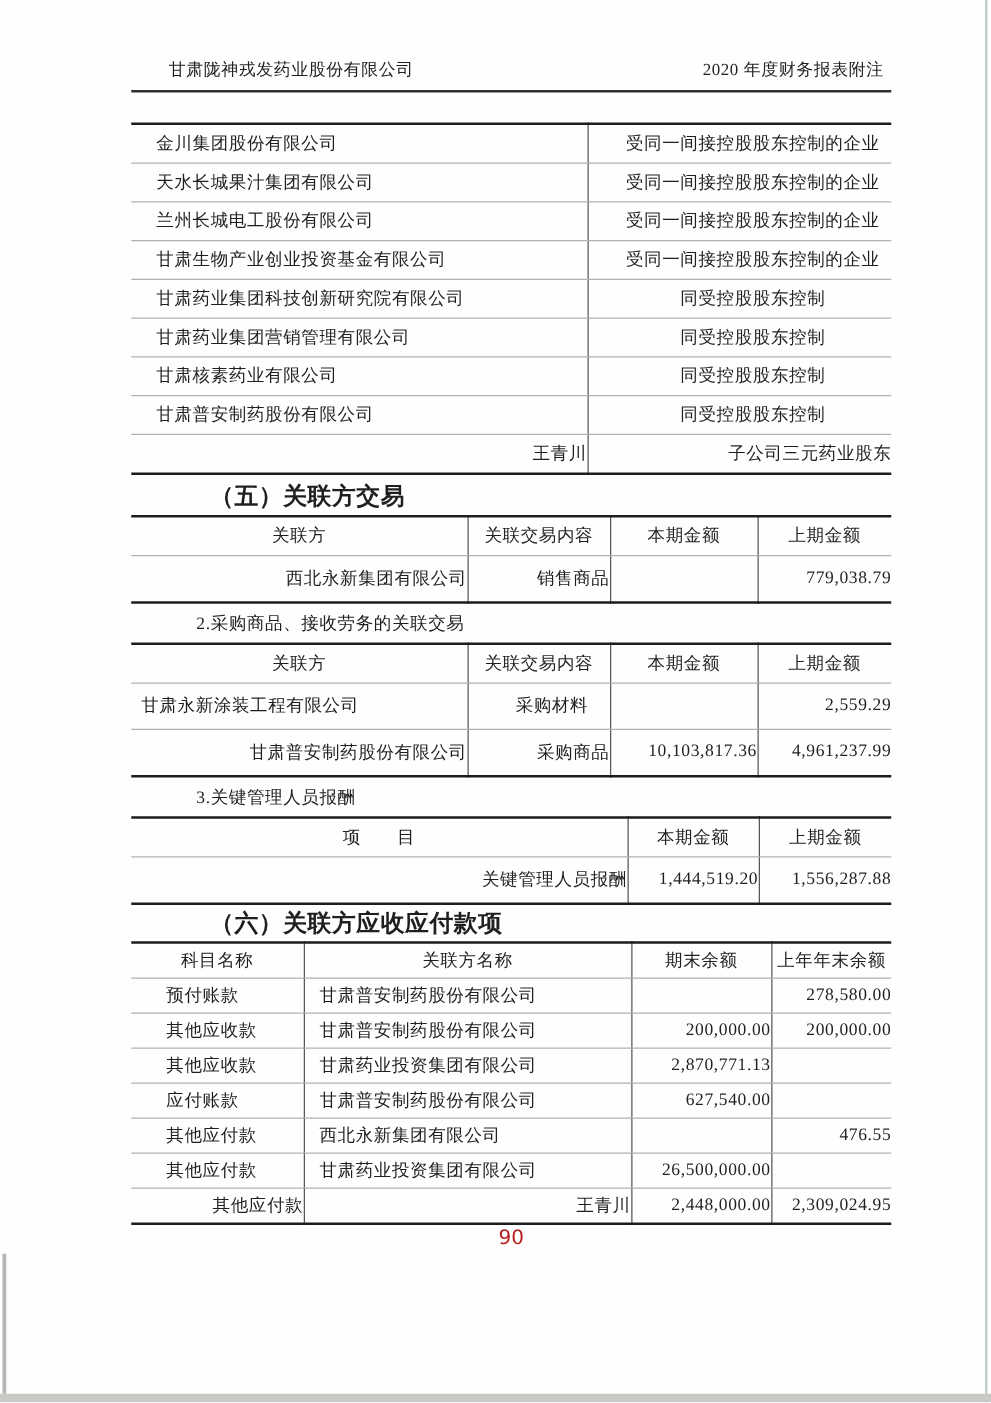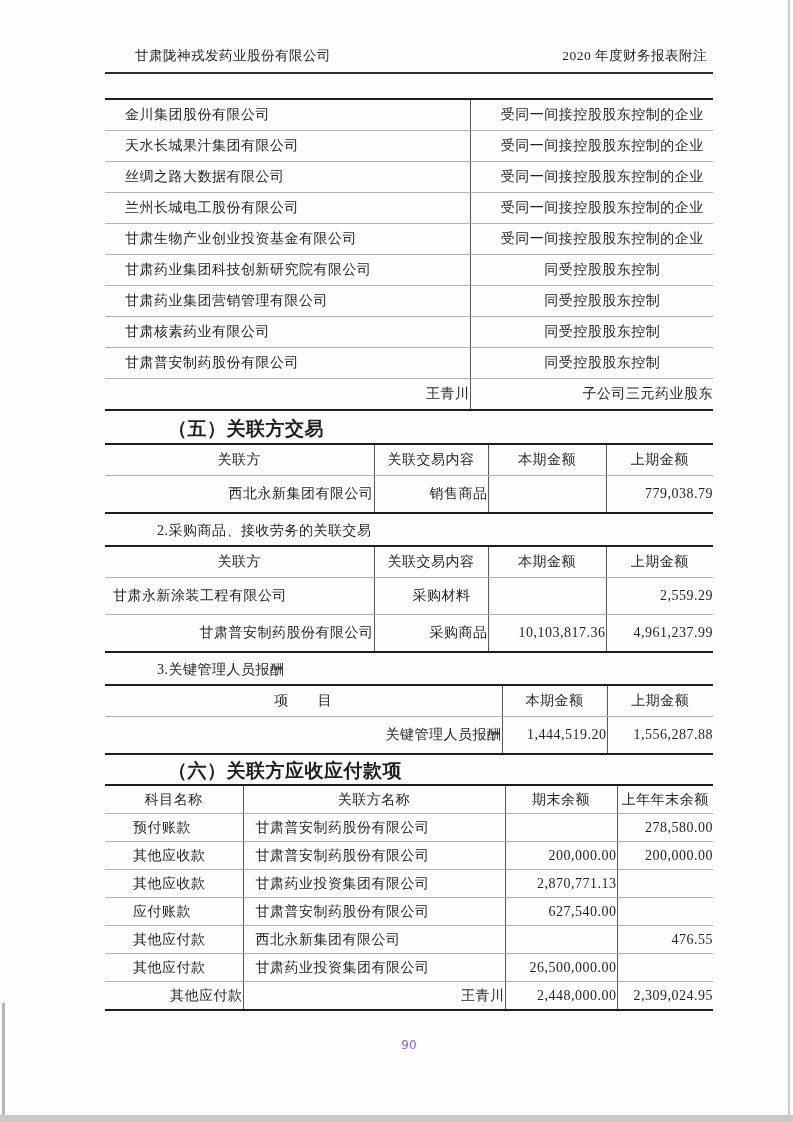--- a/index.html
+++ b/index.html
@@ -55,21 +55,21 @@
   .tbl-bal{margin-top:3px;}
   .tbl-bal th{height:27px;}
   .tbl-bal td{height:27px;}
   .tbl-bal td.c1{padding-left:28px;}
   .tbl-bal td.c2{padding-left:12px;}
 
   .sec-title{margin:8px 0 0 63px;font-size:19px;font-weight:bold;line-height:20px;letter-spacing:0.5px;}
   .sub-title{margin:5px 0 0 52px;font-size:14px;line-height:20px;letter-spacing:0.5px;}
   .sub-title.g2{margin-top:7px;}
 
-  .page-number{margin-top:27px;text-align:center;font-size:12px;color:#8b5cf6;
+  .page-number{text-align:center;font-size:16px;color:#b91c1c;
     font-family:"DejaVu Sans","Liberation Sans",sans-serif;}
 </style>
 </head>
 <body>
 
 <div class="page">
   <div class="content">
 
     <div class="doc-header">
       <span>甘肃陇神戎发药业股份有限公司</span>
@@ -84,24 +84,20 @@
       <tbody>
         <tr>
           <td class="al dv">金川集团股份有限公司</td>
           <td class="ac">受同一间接控股股东控制的企业</td>
         </tr>
         <tr>
           <td class="al dv">天水长城果汁集团有限公司</td>
           <td class="ac">受同一间接控股股东控制的企业</td>
         </tr>
         <tr>
-          <td class="al dv">丝绸之路大数据有限公司</td>
-          <td class="ac">受同一间接控股股东控制的企业</td>
-        </tr>
-        <tr>
           <td class="al dv">兰州长城电工股份有限公司</td>
           <td class="ac">受同一间接控股股东控制的企业</td>
         </tr>
         <tr>
           <td class="al dv">甘肃生物产业创业投资基金有限公司</td>
           <td class="ac">受同一间接控股股东控制的企业</td>
         </tr>
         <tr>
           <td class="al dv">甘肃药业集团科技创新研究院有限公司</td>
           <td class="ac">同受控股股东控制</td>

